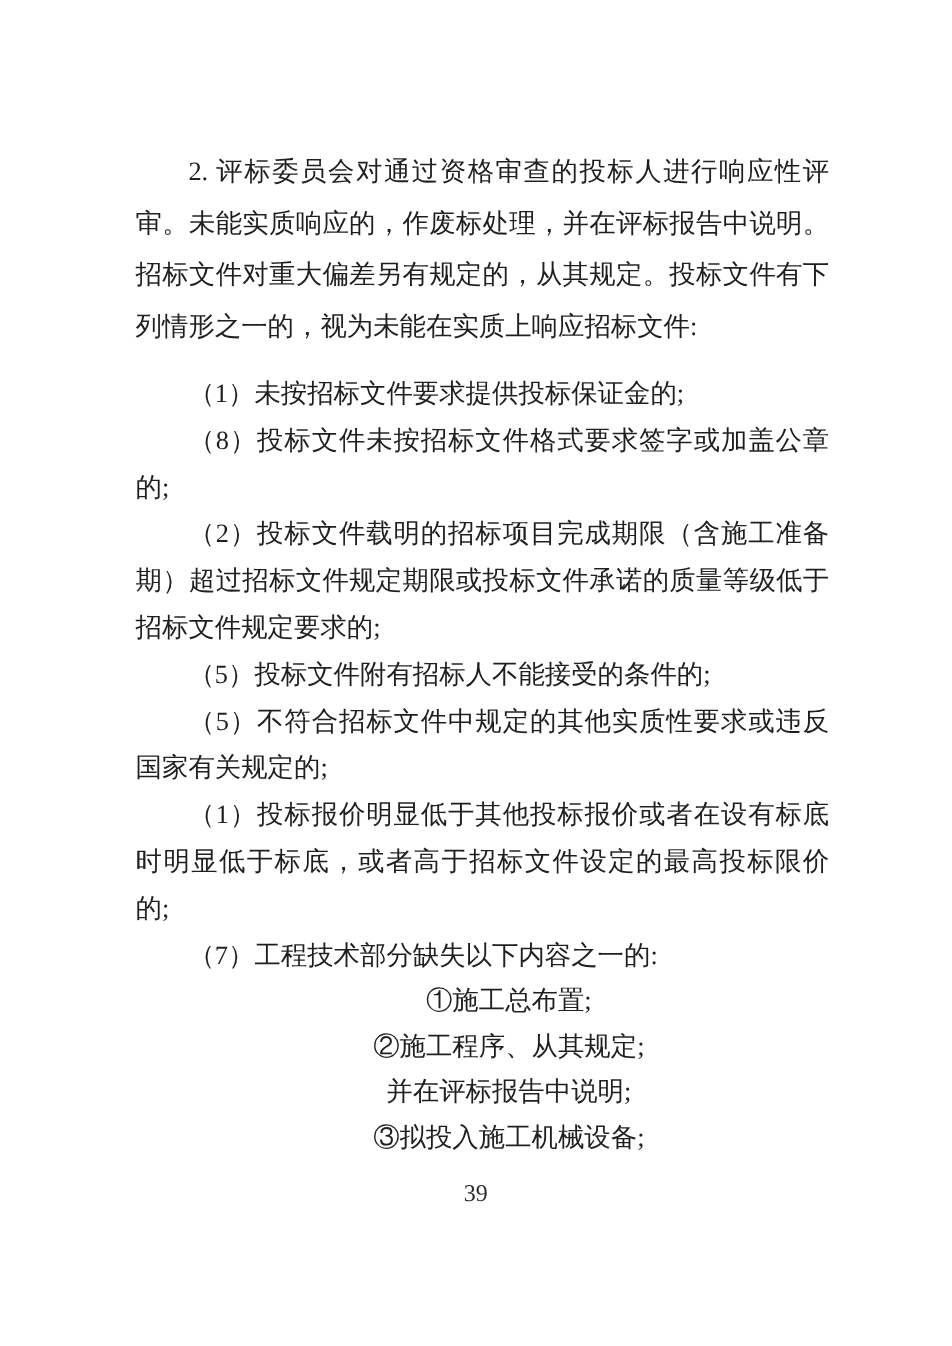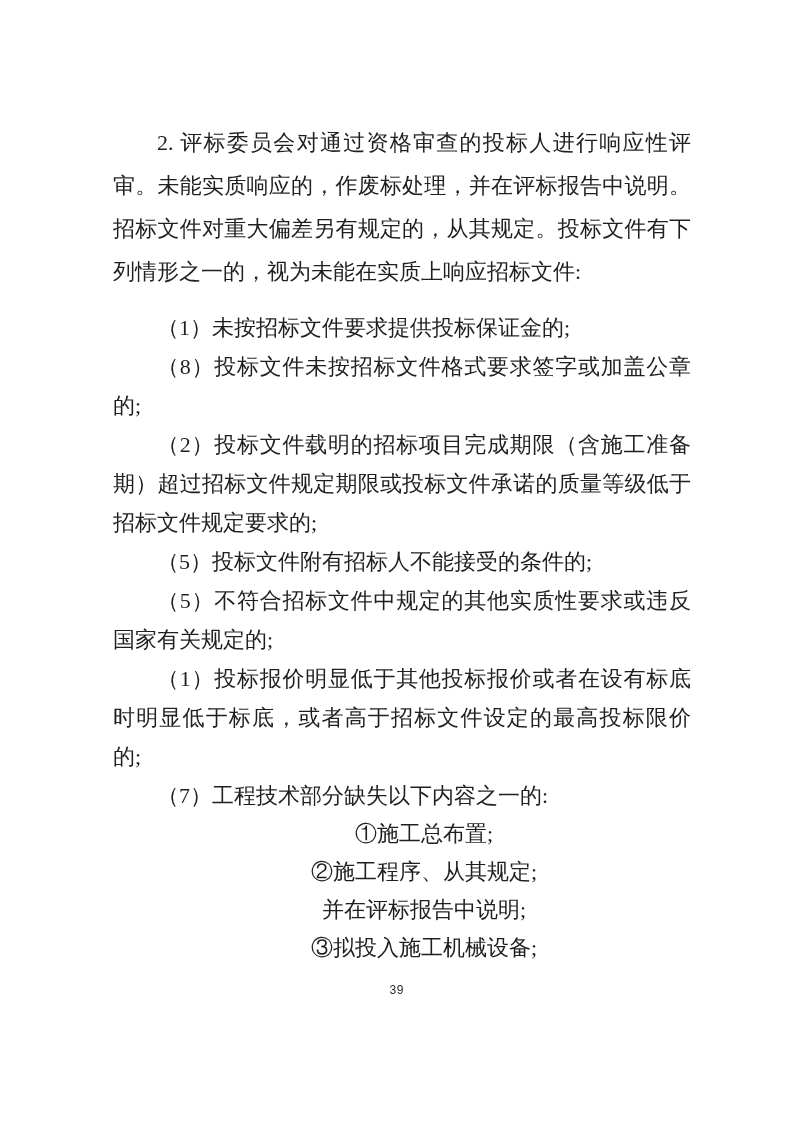--- a/index.html
+++ b/index.html
@@ -46,23 +46,22 @@
   .sub-items p {
     line-height: 38px;
     text-align: center;
   }
   .page-number {
     position: absolute;
     top: 984px;
     left: 0;
     width: 100%;
     text-align: center;
-    font-size: 12px;
+    font-size: 20px;
     color: #2a2a2a;
-    font-family: Liberation Mono, monospace;
   }
 </style>
 </head>
 <body>
 
 <div class="page">
   <div class="content">
 
     <p class="intro">2. 评标委员会对通过资格审查的投标人进行响应性评审。未能实质响应的，作废标处理，并在评标报告中说明。招标文件对重大偏差另有规定的，从其规定。投标文件有下列情形之一的，视为未能在实质上响应招标文件:</p>
 

